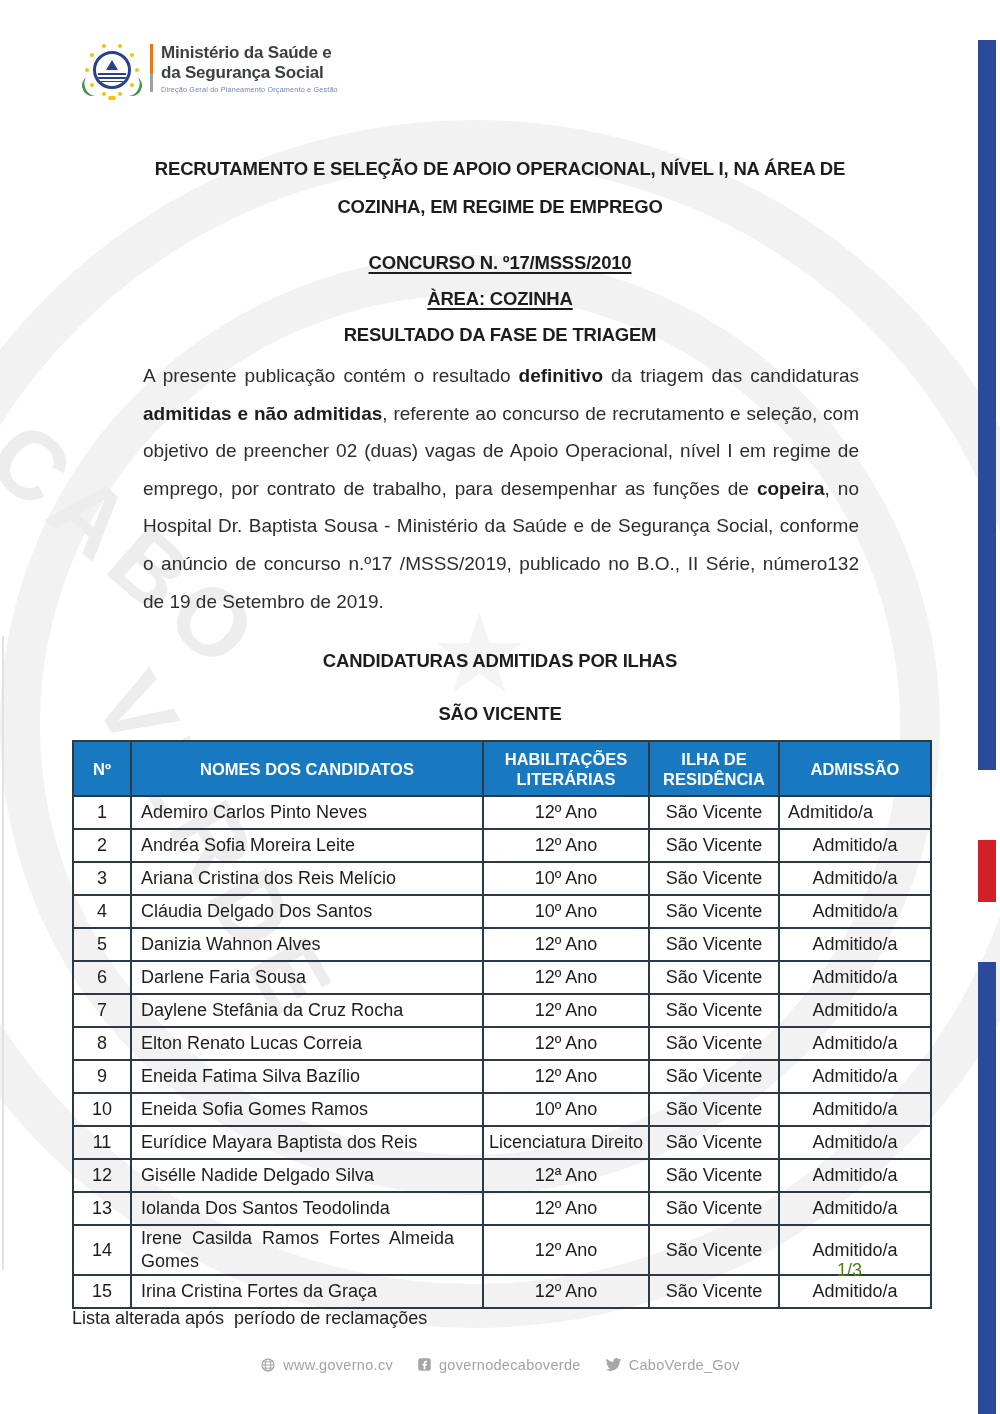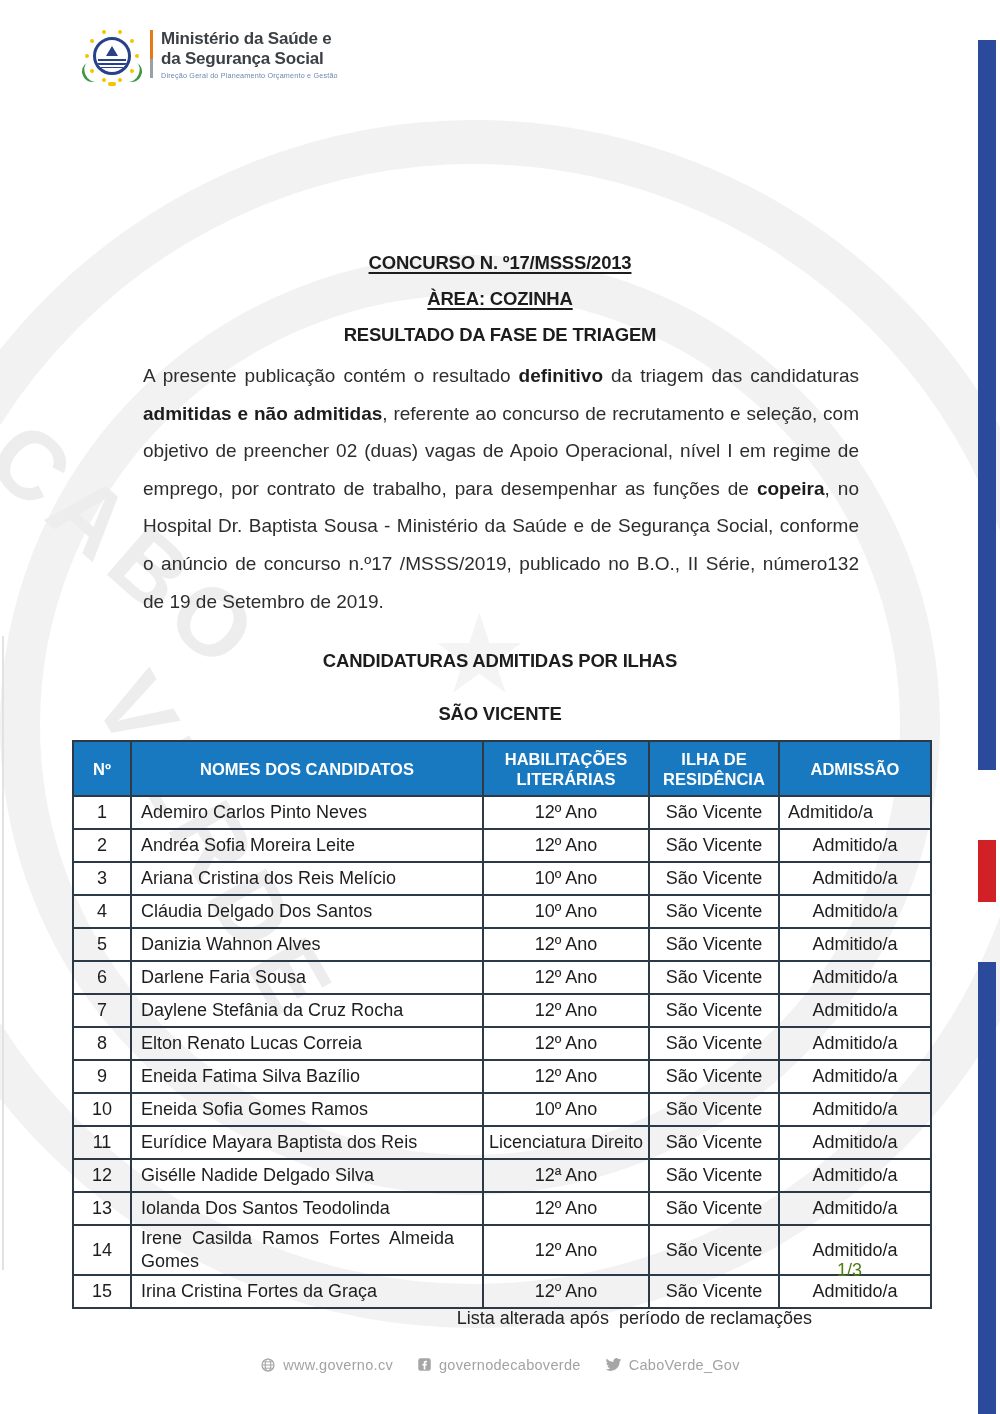--- a/index.html
+++ b/index.html
@@ -10,21 +10,21 @@
   
   .wm{position:absolute;z-index:0;pointer-events:none;}
   .wm-ring1{left:-130px;top:120px;width:1120px;height:1120px;border:44px solid #f2f2f2;border-radius:50%;}
   .wm-ring2{left:0px;top:255px;width:860px;height:860px;border:40px solid #f2f2f2;border-radius:50%;}
   .wm-cabo{left:40px;top:400px;font-size:96px;font-weight:bold;color:#ededed;letter-spacing:10px;transform:rotate(41deg);transform-origin:left top;}
   .wm-verde{left:168px;top:655px;font-size:96px;font-weight:bold;color:#ededed;letter-spacing:10px;transform:rotate(60deg);transform-origin:left top;}
   .wm-star{left:430px;top:590px;font-size:110px;color:#f4f4f4;}
   .wm-edge{left:2px;top:636px;width:2px;height:634px;background:#e2e2e2;}
   .z{position:relative;z-index:1;}
   
-  .logo{position:absolute;left:84px;top:28px;display:flex;align-items:flex-start;}
+  .logo{position:absolute;left:84px;top:42px;display:flex;align-items:flex-start;}
   .emblem{position:relative;width:56px;height:56px;}
   .emblem .dots{position:absolute;left:26px;top:26px;width:4px;height:4px;border-radius:50%;
     box-shadow:25px 0 0 0 #f2c500,20px 15px 0 0 #f2c500,8px 24px 0 0 #f2c500,-8px 24px 0 0 #f2c500,
     -20px 15px 0 0 #f2c500,-25px 0 0 0 #f2c500,-20px -15px 0 0 #f2c500,-8px -24px 0 0 #f2c500,
     8px -24px 0 0 #f2c500,20px -15px 0 0 #f2c500;}
   .emblem .inner{position:absolute;left:9px;top:9px;width:32px;height:32px;border:3px solid #27418a;border-radius:50%;background:#fff;overflow:hidden;}
   .emblem .tri{position:absolute;left:10px;top:6px;width:0;height:0;border-left:6px solid transparent;border-right:6px solid transparent;border-bottom:10px solid #27418a;}
   .emblem .sea{position:absolute;left:2px;right:2px;bottom:4px;height:9px;background:repeating-linear-gradient(#27418a 0 2px,#fff 2px 4px);}
   .emblem .leafL,.emblem .leafR{position:absolute;bottom:2px;width:16px;height:20px;border-radius:50%;}
   .emblem .leafL{left:-2px;border-left:3px solid #3f9644;transform:rotate(-24deg);}
@@ -53,21 +53,21 @@
   .tablewrap{position:absolute;left:72px;top:740px;}
   table{table-layout:fixed;width:858px;border-collapse:collapse;}
   th,td{border:2px solid #2c3946;overflow:hidden;}
   thead th{height:53px;background:#1879c0;color:#fff;font-size:16.5px;font-weight:bold;line-height:20px;padding:0 4px;text-align:center;}
   td{height:29px;font-size:18px;color:#1d1d1d;line-height:23px;padding:1px 4px;vertical-align:middle;}
   .c-num{text-align:center;}
   .c-name{text-align:justify;padding:1px 28px 1px 9px;}
   .c-hab,.c-ilha,.c-adm{text-align:center;}
   .adm-left{text-align:left;padding-left:8px;}
   
-  .footnote{position:absolute;left:72px;top:1308px;width:740px;text-align:right;font-size:18px;color:#222;white-space:pre;}
+  .footnote{position:absolute;left:72px;top:1308px;width:740px;text-align:left;font-size:18px;color:#222;white-space:pre;}
   .pagenum{position:absolute;left:812px;top:1260px;width:50px;text-align:right;font-size:18px;color:#4d7c0f;}
   .social{position:absolute;left:0;top:1356px;width:1000px;display:flex;justify-content:center;align-items:center;gap:24px;color:#a3a3a3;font-size:14.5px;letter-spacing:0.3px;}
   .social .item{display:flex;align-items:center;gap:7px;}
   .social svg{display:block;}
 </style>
 </head>
 <body>
 
 <div class="page">
 
@@ -94,21 +94,25 @@
         <div class="base"></div>
     </div>
     <div class="logo-sep"></div>
     <div class="logo-text">
       <div class="logo-title">Ministério da Saúde e</div>
       <div class="logo-title">da Segurança Social</div>
       <div class="logo-sub">Direção Geral do Planeamento Orçamento e Gestão</div>
     </div>
   </div>
 
-  <div class="hline concurso z"><span class="uline">CONCURSO N. º17/MSSS/2013</span></div>
+  <div class="hline title1 z">
+    <div>RECRUTAMENTO E SELEÇÃO DE APOIO OPERACIONAL, NÍVEL I, NA ÁREA DE</div>
+    <div>COZINHA, EM REGIME DE EMPREGO</div>
+  </div>
+  <div class="hline concurso z"><span class="uline">CONCURSO N. º17/MSSS/2010</span></div>
   <div class="hline area z"><span class="uline">ÀREA: COZINHA</span></div>
   <div class="hline resultado z">RESULTADO DA FASE DE TRIAGEM</div>
 
   <div class="para z"><span>A presente publicação contém o resultado </span><b>definitivo</b><span> da triagem das candidaturas </span><b>admitidas e não admitidas</b><span>, referente ao concurso de recrutamento e seleção, com objetivo de preencher 02 (duas) vagas de Apoio Operacional, nível I em regime de emprego, por contrato de trabalho, para desempenhar as funções de </span><b>copeira</b><span>, no Hospital Dr. Baptista Sousa - Ministério da Saúde e de Segurança Social, conforme o anúncio de concurso n.º17 /MSSS/2019, publicado no B.O., II Série, número132 de 19 de Setembro de 2019.</span></div>
 
   <div class="hline z" style="top:650px;">CANDIDATURAS ADMITIDAS POR ILHAS</div>
   <div class="hline z" style="top:703px;">SÃO VICENTE</div>
 
   <div class="tablewrap z">
     <table>

